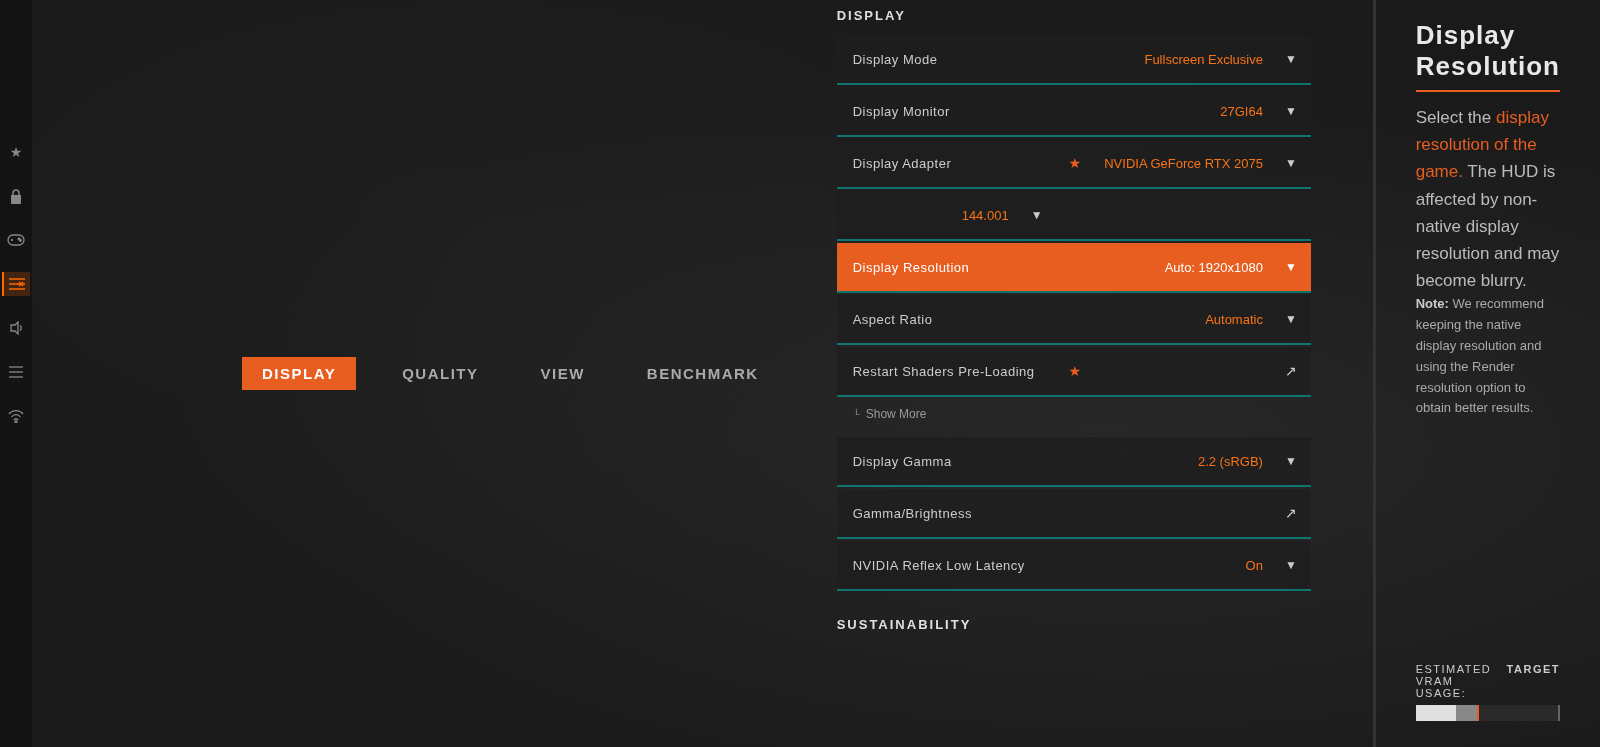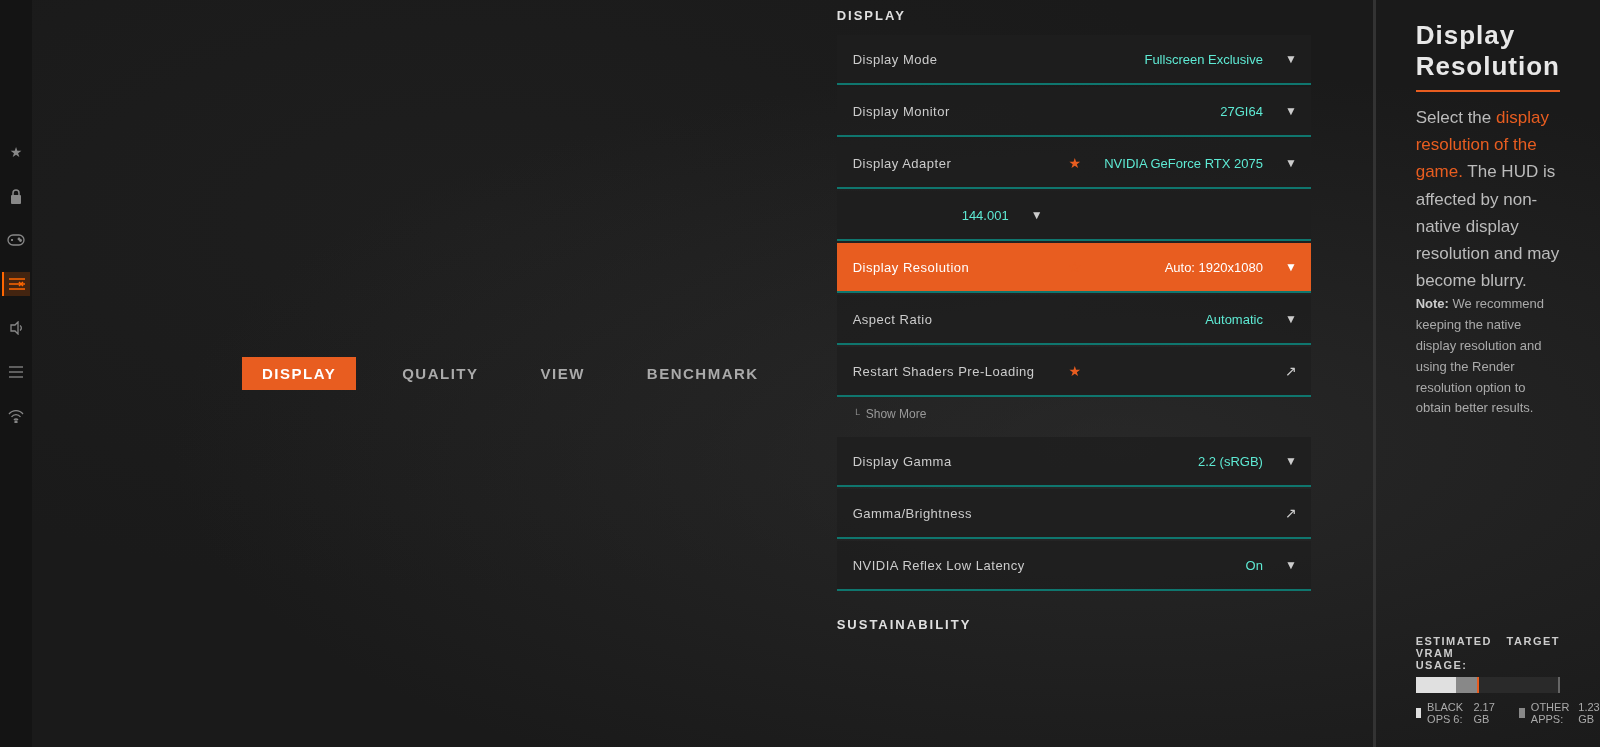--- a/index.html
+++ b/index.html
@@ -140,21 +140,21 @@
       color: #ccc;
       letter-spacing: 0.5px;
     }
     .row-star {
       color: #e85d20;
       font-size: 14px;
       padding: 0 10px;
     }
     .row-value {
       font-size: 13px;
-      color: #5eead4;
+      color: #f97316;
       padding-right: 8px;
       min-width: 180px;
       text-align: right;
     }
     .chevron {
       color: #ccc;
       padding: 0 14px;
       font-size: 12px;
     }
     .external-icon {
@@ -237,21 +237,21 @@
       right: 40px;
     }
 
     .vram-label-row {
       display: flex;
       justify-content: space-between;
       margin-bottom: 6px;
     }
     .vram-label {
       font-size: 11px;
-      font-weight: 700;
+      font-weight: 400;
       letter-spacing: 1.5px;
       color: #ccc;
     }
     .vram-target {
       font-size: 11px;
       font-weight: 700;
       letter-spacing: 1.5px;
       color: #ccc;
     }
 
@@ -473,29 +473,16 @@
         <div class="vram-label-row">
           <span class="vram-label">ESTIMATED VRAM USAGE:</span>
           <span class="vram-target">TARGET</span>
         </div>
         <div class="vram-bar-container">
           <div class="vram-bar-black-ops"></div>
           <div class="vram-bar-other"></div>
           <div class="vram-bar-used"></div>
           <div class="vram-target-line"></div>
         </div>
-        <div class="vram-legend">
-          <div class="legend-item">
-            <div class="legend-dot black-ops"></div>
-            <span>BLACK OPS 6:</span>
-            <span>2.17 GB</span>
-          </div>
-          <div class="legend-item">
-            <div class="legend-dot other"></div>
-            <span>OTHER APPS:</span>
-            <span>1.23 GB</span>
-          </div>
-          <span class="vram-total">3.41/7.81 GB</span>
-        </div>
       </div>
     </div>
   </div>
 </div>
 
 </body></html>

